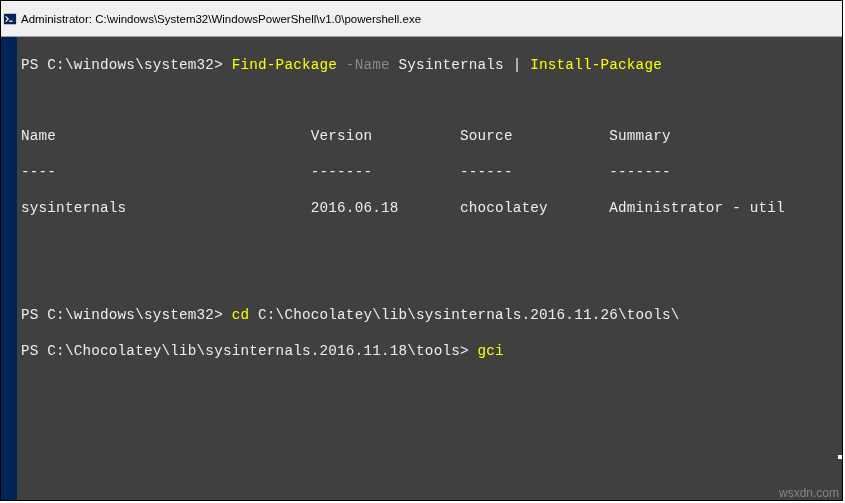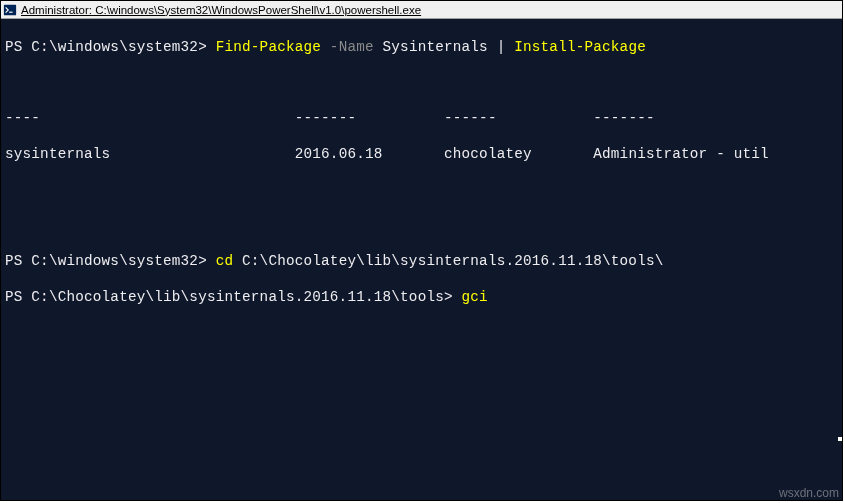--- a/index.html
+++ b/index.html
@@ -15,50 +15,50 @@
     .window {
       width: 843px;
       height: 501px;
       border: 1px solid #000;
       background: #012456;
       display: flex;
       flex-direction: column;
     }
     .titlebar {
       background: #f0f0f0;
-      height: 18px;
+      height: 36px;
       display: flex;
       align-items: center;
       border-bottom: 1px solid #a0a0a0;
       padding: 0 2px;
       font-family: "Segoe UI", Tahoma, sans-serif;
       font-size: 11.5px;
       color: #000;
-      text-decoration: underline;
     }
     .title-icon {
       width: 14px;
       height: 14px;
       margin-right: 4px;
       display: flex;
       align-items: center;
       justify-content: center;
     }
     .title-icon svg { width: 14px; height: 14px; }
     .console {
       flex: 1;
-      background: #0f172a;
+      background: #404040;
       color: #eeedf0;
       padding: 2px 4px;
       white-space: pre;
       overflow: hidden;
       line-height: 1.25;
       font-size: 14.3px;
       letter-spacing: 0.2px;
       position: relative;
+      margin-left: 16px;
     }
     .prompt { color: #eeedf0; }
     .cmd-yellow { color: #ffff00; }
     .cmd-gray { color: #8a8a8a; }
     .cmd-white { color: #eeedf0; }
     .row { display: block; }
     .watermark {
       position: absolute;
       bottom: 3px;
       right: 6px;
@@ -85,25 +85,26 @@
           <rect x="1" y="2" width="14" height="12" rx="1" fill="#012456"></rect>
           <path d="M3 5 L6 8 L3 11" stroke="#fff" stroke-width="1.3" fill="none"></path>
           <line x1="7" y1="10.5" x2="11" y2="10.5" stroke="#fff" stroke-width="1.3"></line>
         </svg>
     </span>
     <span>Administrator: C:\windows\System32\WindowsPowerShell\v1.0\powershell.exe</span>
   </div>
   <div class="console">
 <span class="row"><span class="prompt">PS C:\windows\system32&gt; </span><span class="cmd-yellow">Find-Package </span><span class="cmd-gray">-Name </span><span class="cmd-white">Sysinternals | </span><span class="cmd-yellow">Install-Package</span></span>
 <span class="row"> </span>
+<span class="row"><span>Name</span>                             <span>Version</span>          <span>Source</span>           <span>Summary</span></span>
 <span class="row"><span>----</span>                             <span>-------</span>          <span>------</span>           <span>-------</span></span>
 <span class="row"><span>sysinternals</span>                     <span>2016.06.18</span>       <span>chocolatey</span>       <span>Administrator - util</span></span>
 <span class="row"> </span>
 <span class="row"> </span>
-<span class="row"><span class="prompt">PS C:\windows\system32&gt; </span><span class="cmd-yellow">cd </span><span class="cmd-white">C:\Chocolatey\lib\sysinternals.2016.11.18\tools\</span></span>
+<span class="row"><span class="prompt">PS C:\windows\system32&gt; </span><span class="cmd-yellow">cd </span><span class="cmd-white">C:\Chocolatey\lib\sysinternals.2016.11.26\tools\</span></span>
 <span class="row"><span class="prompt">PS C:\Chocolatey\lib\sysinternals.2016.11.18\tools&gt; </span><span class="cmd-yellow">gci</span></span>
 <span class="row"> </span>
 <span class="row"> </span>
 <span class="row"> </span>
 
 
 
 
 <div class="scroll-indicator"></div>
   </div>

